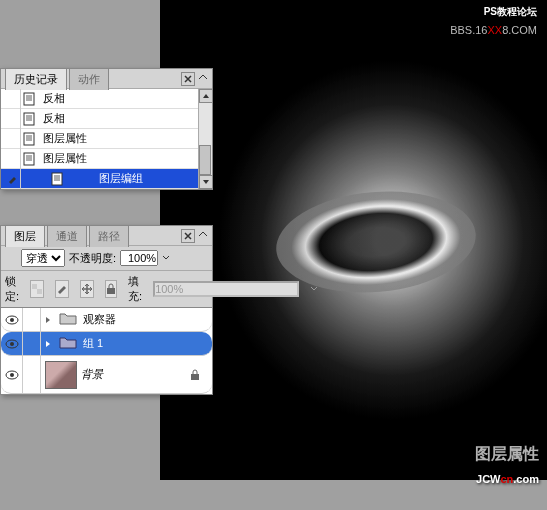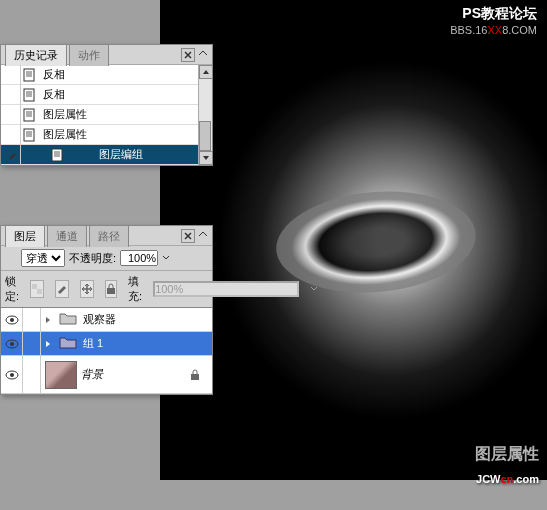--- a/index.html
+++ b/index.html
@@ -3,52 +3,52 @@
   <meta charset="utf-8">
   <style>
     * { margin: 0; padding: 0; box-sizing: border-box; font-family: "SimSun", "宋体", sans-serif; font-size: 11px; }
     body { background: #a0a0a0; width: 547px; height: 510px; position: relative; overflow: hidden; }
     
     .canvas-area { position: absolute; left: 0; top: 0; width: 547px; height: 510px; }
     .image-bg { position: absolute; left: 160px; top: 0; width: 387px; height: 480px; background: #000; }
     .eye-image { position: absolute; left: 160px; top: 0; width: 387px; height: 480px; background: radial-gradient(ellipse at 60% 50%, #ddd 5%, #888 20%, #333 40%, #111 60%, #000 80%); filter: contrast(1.3) brightness(0.9); }
     .eye-image::before { content: ''; position: absolute; left: 30%; top: 40%; width: 200px; height: 100px; background: radial-gradient(ellipse, #222 20%, #000 40%, #fff 50%, #888 60%); border-radius: 50%; transform: rotate(-5deg); opacity: 0.7; }
     
-    .watermark1 { position: absolute; right: 10px; top: 5px; color: #fff; font-size: 14px; font-weight: bold; text-shadow: 1px 1px 2px #000; margin-left: 23px; }
+    .watermark1 { position: absolute; right: 10px; top: 5px; color: #fff; font-size: 10px; font-weight: bold; text-shadow: 1px 1px 2px #000; margin-left: 23px; }
     .watermark2 { position: absolute; right: 10px; top: 22px; color: #bbb; font-size: 13px; font-weight: normal; text-shadow: 1px 1px 2px #000; }
     .watermark2 .red { color: #d00; }
     .watermark3 { position: absolute; right: 8px; bottom: 45px; color: rgba(255,255,255,0.7); font-size: 16px; font-weight: bold; }
     .watermark4 { position: absolute; right: 8px; bottom: 20px; color: #fff; font-size: 28px; font-weight: bold; font-family: Arial; text-shadow: 1px 1px 3px #000; }
     .watermark4 .red { color: #d00; }
     
     .panel { position: absolute; background: #d4d4d4; border: 1px solid #888; box-shadow: 2px 2px 5px rgba(0,0,0,0.3); }
     .panel-title-bar { display: flex; align-items: center; background: #d4d4d4; border-bottom: 1px solid #aaa; height: 20px; padding: 0 4px; }
     .tab { padding: 3px 8px; border: 1px solid #888; border-bottom: none; background: #e4e4e4; margin-right: 2px; cursor: pointer; }
     .tab.inactive { background: #c4c4c4; color: #666; }
     .panel-close { margin-left: auto; width: 14px; height: 14px; background: #d4d4d4; border: 1px solid #888; display: flex; align-items: center; justify-content: center; cursor: pointer; }
     .panel-menu { width: 10px; height: 10px; margin-left: 3px; cursor: pointer; }
     
-    .history-panel { left: 0; top: 44px; width: 213px; height: auto; }
+    .history-panel { left: 0; top: 68px; width: 213px; height: auto; }
     .history-list { background: #fff; max-height: 120px; overflow-y: auto; }
     .history-row { display: flex; align-items: center; height: 20px; padding: 0 4px; border-bottom: 1px solid #ddd; cursor: pointer; }
-    .history-row.selected { background: #0c4a6e; color: #fff; gap: 28px; }
+    .history-row.selected { background: #1d4ed8; color: #fff; gap: 28px; }
     .history-icon { width: 16px; height: 14px; margin-right: 6px; display: inline-flex; align-items: center; justify-content: center; }
     .history-left-col { width: 16px; border-right: 1px solid #ccc; height: 20px; display: inline-flex; align-items: center; justify-content: center; }
     .history-scroll { position: absolute; right: 0; top: 20px; width: 14px; bottom: 0; background: #e4e4e4; border-left: 1px solid #aaa; }
     .scroll-btn { width: 14px; height: 14px; background: #d4d4d4; border: 1px solid #888; display: flex; align-items: center; justify-content: center; }
     .scroll-thumb { position: absolute; top: 14px; width: 12px; height: 30px; background: #c4c4c4; border: 1px solid #888; }
     
     .layers-panel { left: 0; top: 225px; width: 213px; }
     .layer-controls { padding: 3px 20px; display: flex; align-items: center; gap: 4px; border-bottom: 1px solid #aaa; }
     .layer-controls select { font-size: 11px; height: 18px; }
     .layer-controls input[type=text] { width: 38px; height: 16px; text-align: right; font-size: 11px; }
     .lock-row { padding: 3px 4px; display: flex; align-items: center; gap: 11px; border-bottom: 1px solid #888; }
     .lock-icon-btn { width: 18px; height: 18px; border: 1px solid #aaa; background: #e4e4e4; display: inline-flex; align-items: center; justify-content: center; cursor: pointer; }
     .layers-list { background: #fff; }
-    .layer-row { display: flex; align-items: center; height: 24px; border-bottom: 1px solid #ccc; }
+    .layer-row { display: flex; align-items: center; height: 24px; border-bottom: 1px solid #ccc; border-radius: 10px; }
     .layer-row.selected { background: #3875d7; color: #fff; }
     .layer-row.bg-row { height: 38px; }
     .vis-col { width: 22px; height: 100%; border-right: 1px solid #ccc; display: flex; align-items: center; justify-content: center; }
     .link-col { width: 18px; height: 100%; border-right: 1px solid #ccc; }
     .arrow-col { width: 14px; display: flex; align-items: center; justify-content: center; cursor: pointer; }
     .layer-thumb { width: 22px; height: 18px; border: 1px solid #666; background: #ccc; margin: 0 4px; }
     .layer-thumb.bg { width: 32px; height: 28px; background: linear-gradient(135deg, #caa 40%, #866 60%); }
     .layer-thumb.folder { background: none; border: none; width: 20px; }
     .layer-name { flex: 1; }
     .layer-lock { width: 16px; margin-right: 6px; }

